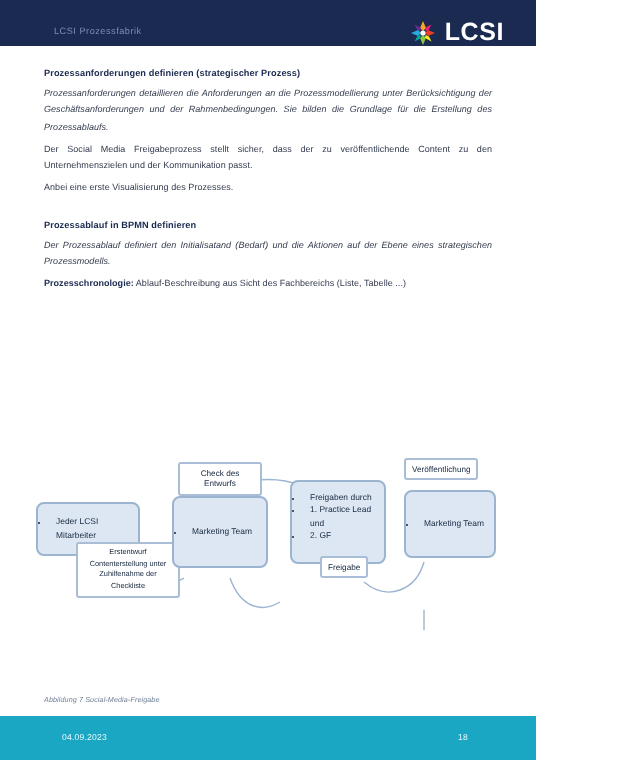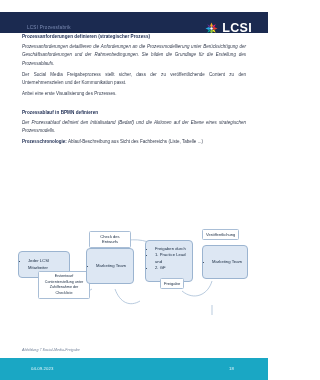--- a/index.html
+++ b/index.html
@@ -11,21 +11,21 @@
     overflow: hidden;
   }
   #page {
     position: relative;
     width: 268px; height: 380px;
     background: #ffffff;
   }
 
   
   .header {
-    position: absolute; left: 0; top: 12px;
+    position: absolute; left: 0; top: 0;
     width: 268px; height: 23px;
     background: #1b2a50;
     display: flex; align-items: center; text-align: center;
   }
   .header-title {
     position: absolute; left: 27px; top: 13px;
     font-size: 4.6px; letter-spacing: .25px;
     color: #7d8db5;
     white-space: nowrap;
   }

